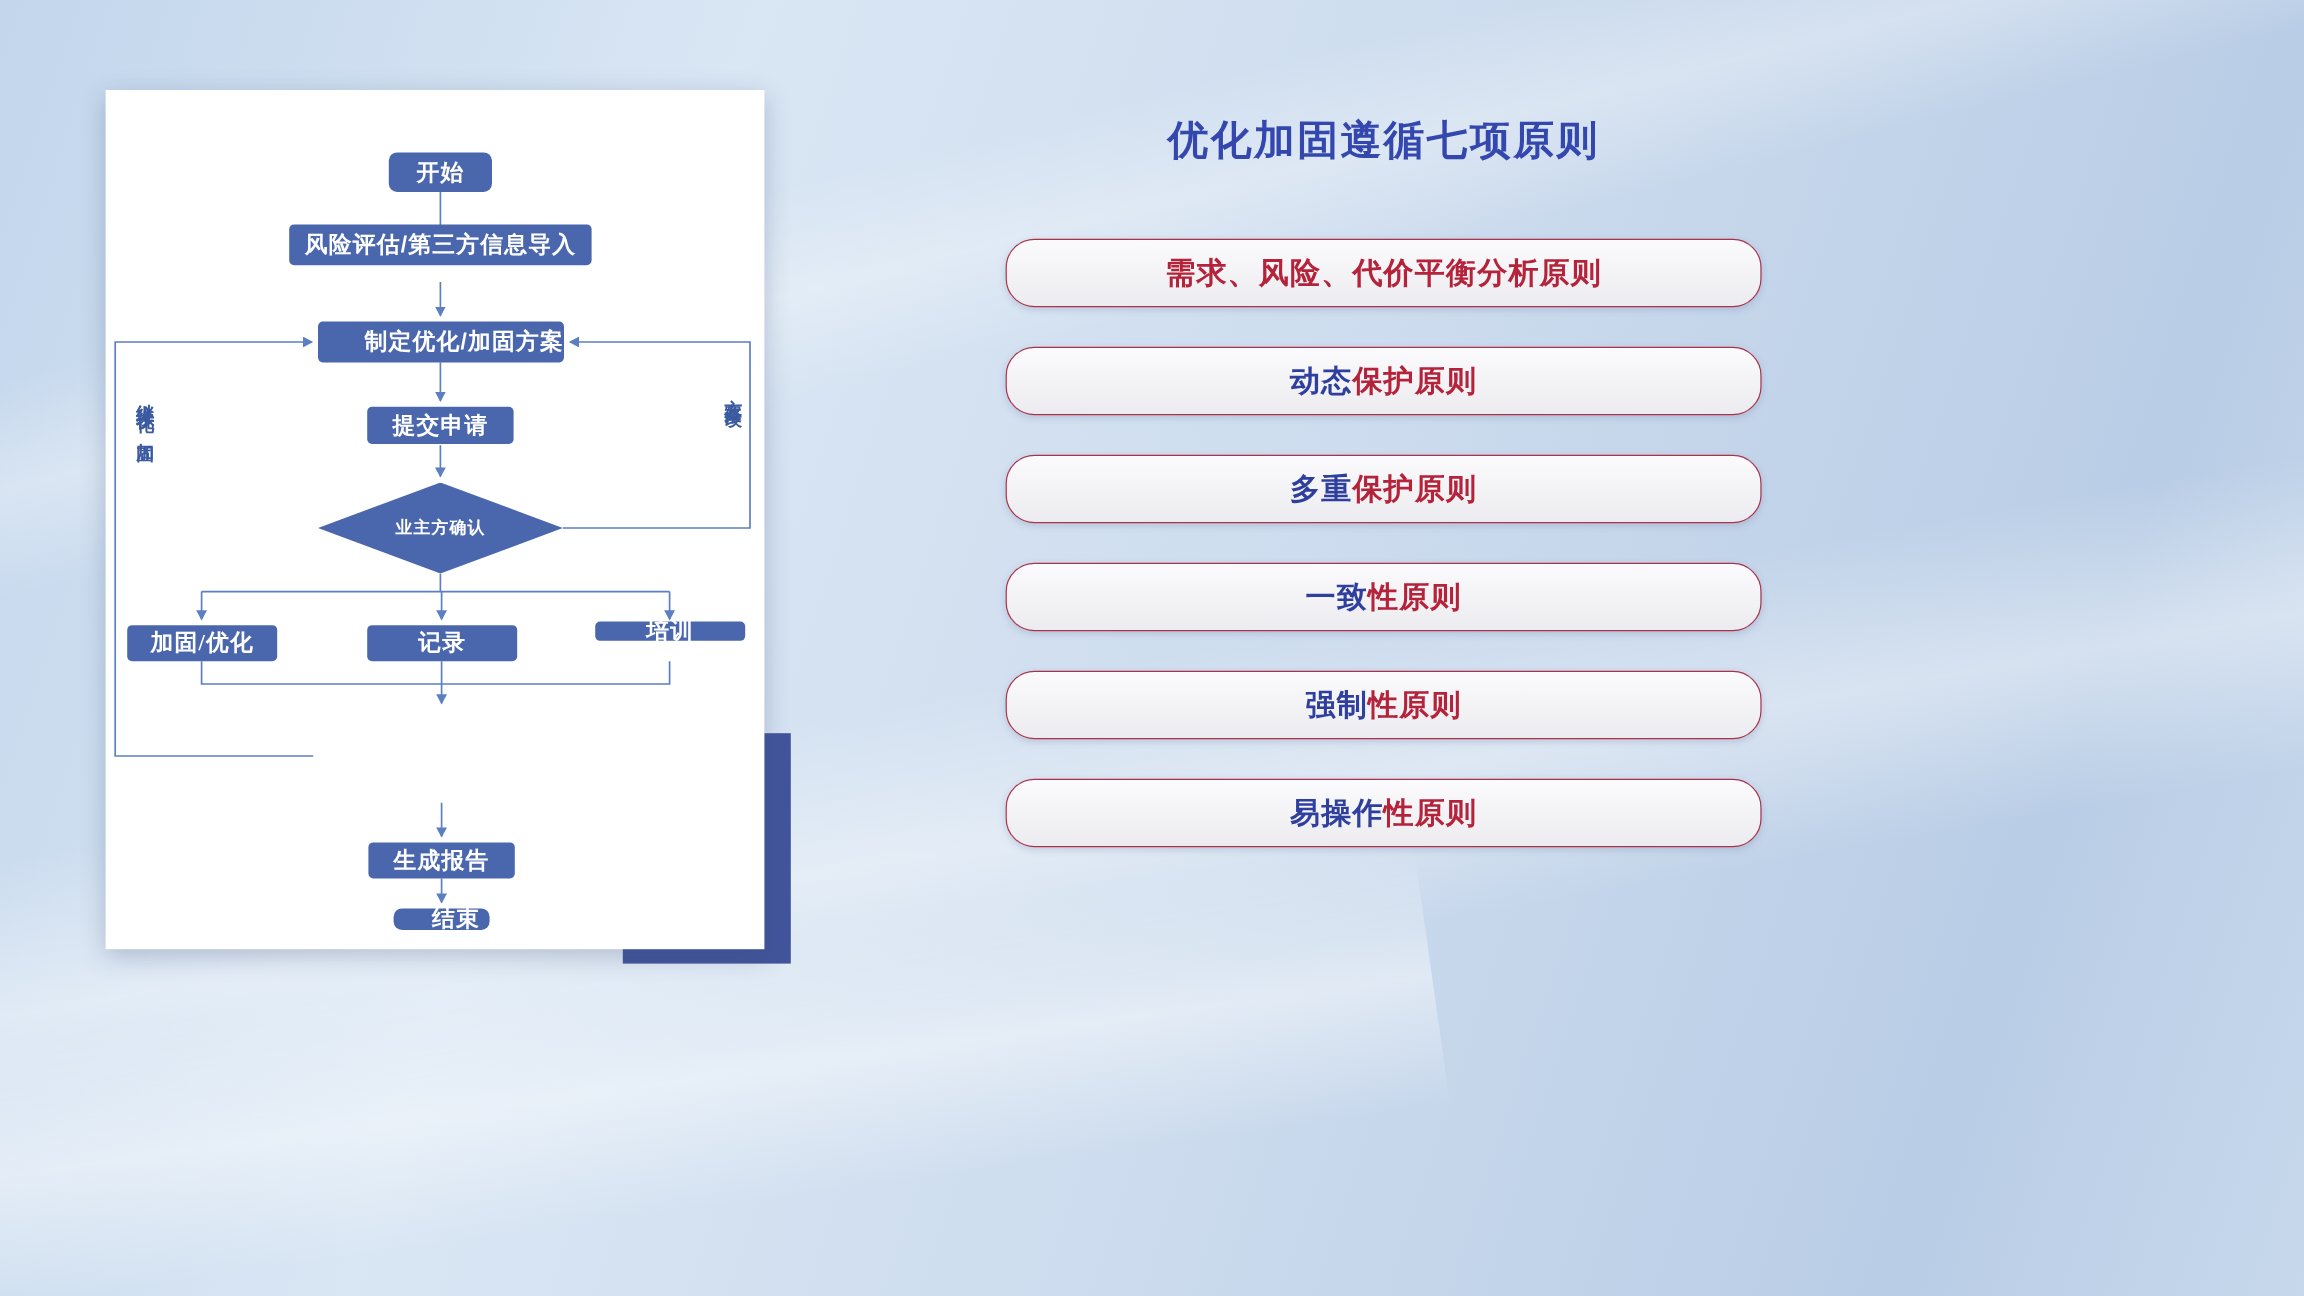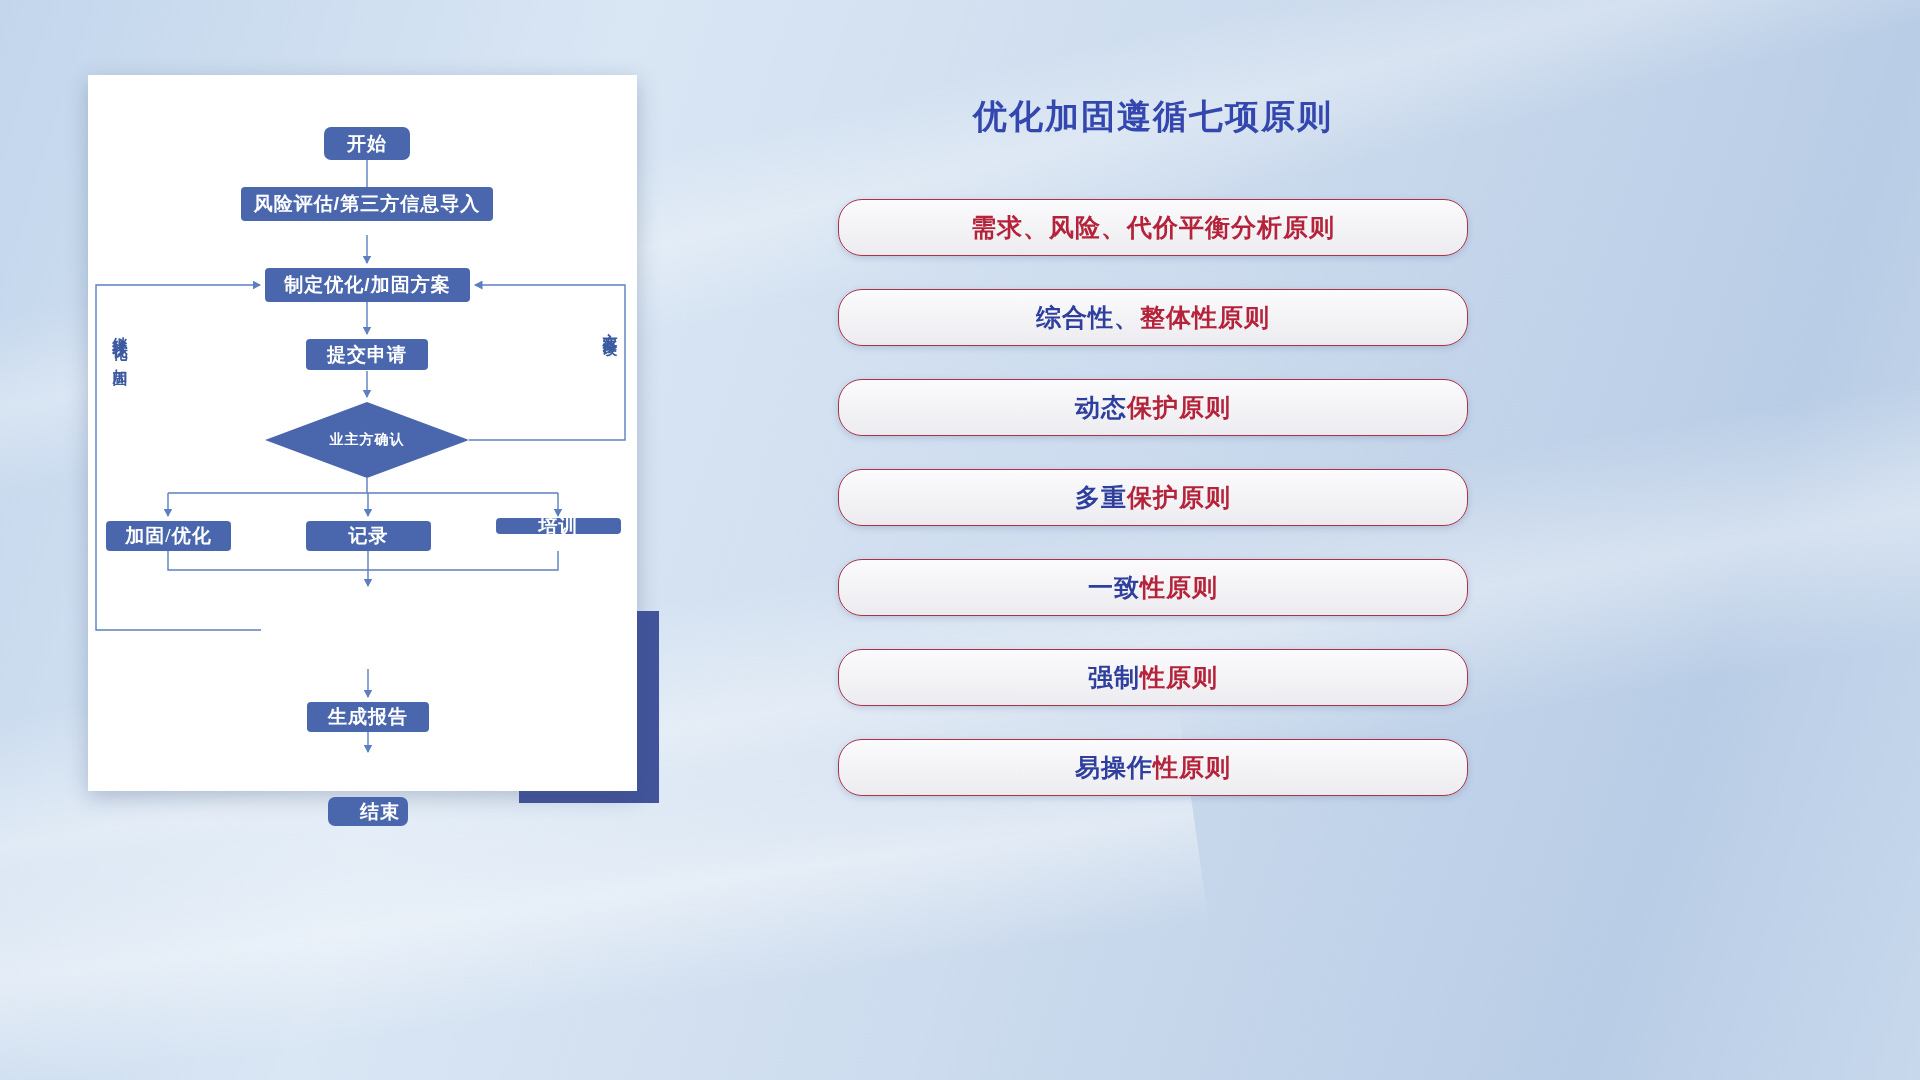--- a/index.html
+++ b/index.html
@@ -67,29 +67,29 @@
     color: #3b5aa0;
     font-weight: bold;
     font-size: 15px;
     letter-spacing: 3px;
     white-space: nowrap;
   }
 
   
   .n-start   { left: 236px; top: 52px;  width: 86px;  height: 33px; }
   .n-risk    { left: 153px; top: 112px; width: 252px; height: 34px; }
-  .n-plan    { left: 177px; top: 193px; width: 205px; height: 34px; }
+  .n-plan    { left: 177px; top: 193px; width: 205px; height: 34px; justify-content: flex-end; }
   .n-submit  { left: 218px; top: 264px; width: 122px; height: 31px; }
   .d-owner   { left: 177px; top: 327px; width: 204px; height: 76px; }
   .n-reinf   { left: 18px;  top: 446px; width: 125px; height: 30px; font-family: Liberation Serif, serif; }
   .n-record  { left: 218px; top: 446px; width: 125px; height: 30px; }
   .n-train   { left: 408px; top: 443px; width: 125px; height: 16px; }
   .d-check   { left: 173px; top: 516px; width: 214px; height: 78px; font-size: 15px; }
   .n-report  { left: 219px; top: 627px; width: 122px; height: 30px; }
-  .n-end     { left: 240px; top: 722px; width: 80px;  height: 29px; padding-left: 24px; }
+  .n-end     { left: 240px; top: 682px; width: 80px;  height: 18px; padding-left: 24px; }
   .lbl-left  { left: 22px;  top: 250px; }
   .lbl-right { left: 512px; top: 245px; }
 
   
   .panel-title {
     position: absolute; left: 838px; top: 94px; width: 630px;
     text-align: center;
     font-size: 34px; font-weight: 800;
     color: #3347ae;
     letter-spacing: 2px;
@@ -198,24 +198,20 @@
 </div>
 
 <div class="panel-title">优化加固遵循七项原则</div>
 
 <div class="principles">
   <div class="principle-card">
     <span class="p-blue"></span>
     <span class="p-red">需求、风险、代价平衡分析原则</span>
   </div>
   <div class="principle-card">
-    <span class="p-blue">综合性、</span>
-    <span class="p-red">整体性原则</span>
-  </div>
-  <div class="principle-card">
     <span class="p-blue">动态</span>
     <span class="p-red">保护原则</span>
   </div>
   <div class="principle-card">
     <span class="p-blue">多重</span>
     <span class="p-red">保护原则</span>
   </div>
   <div class="principle-card">
     <span class="p-blue">一致</span>
     <span class="p-red">性原则</span>

